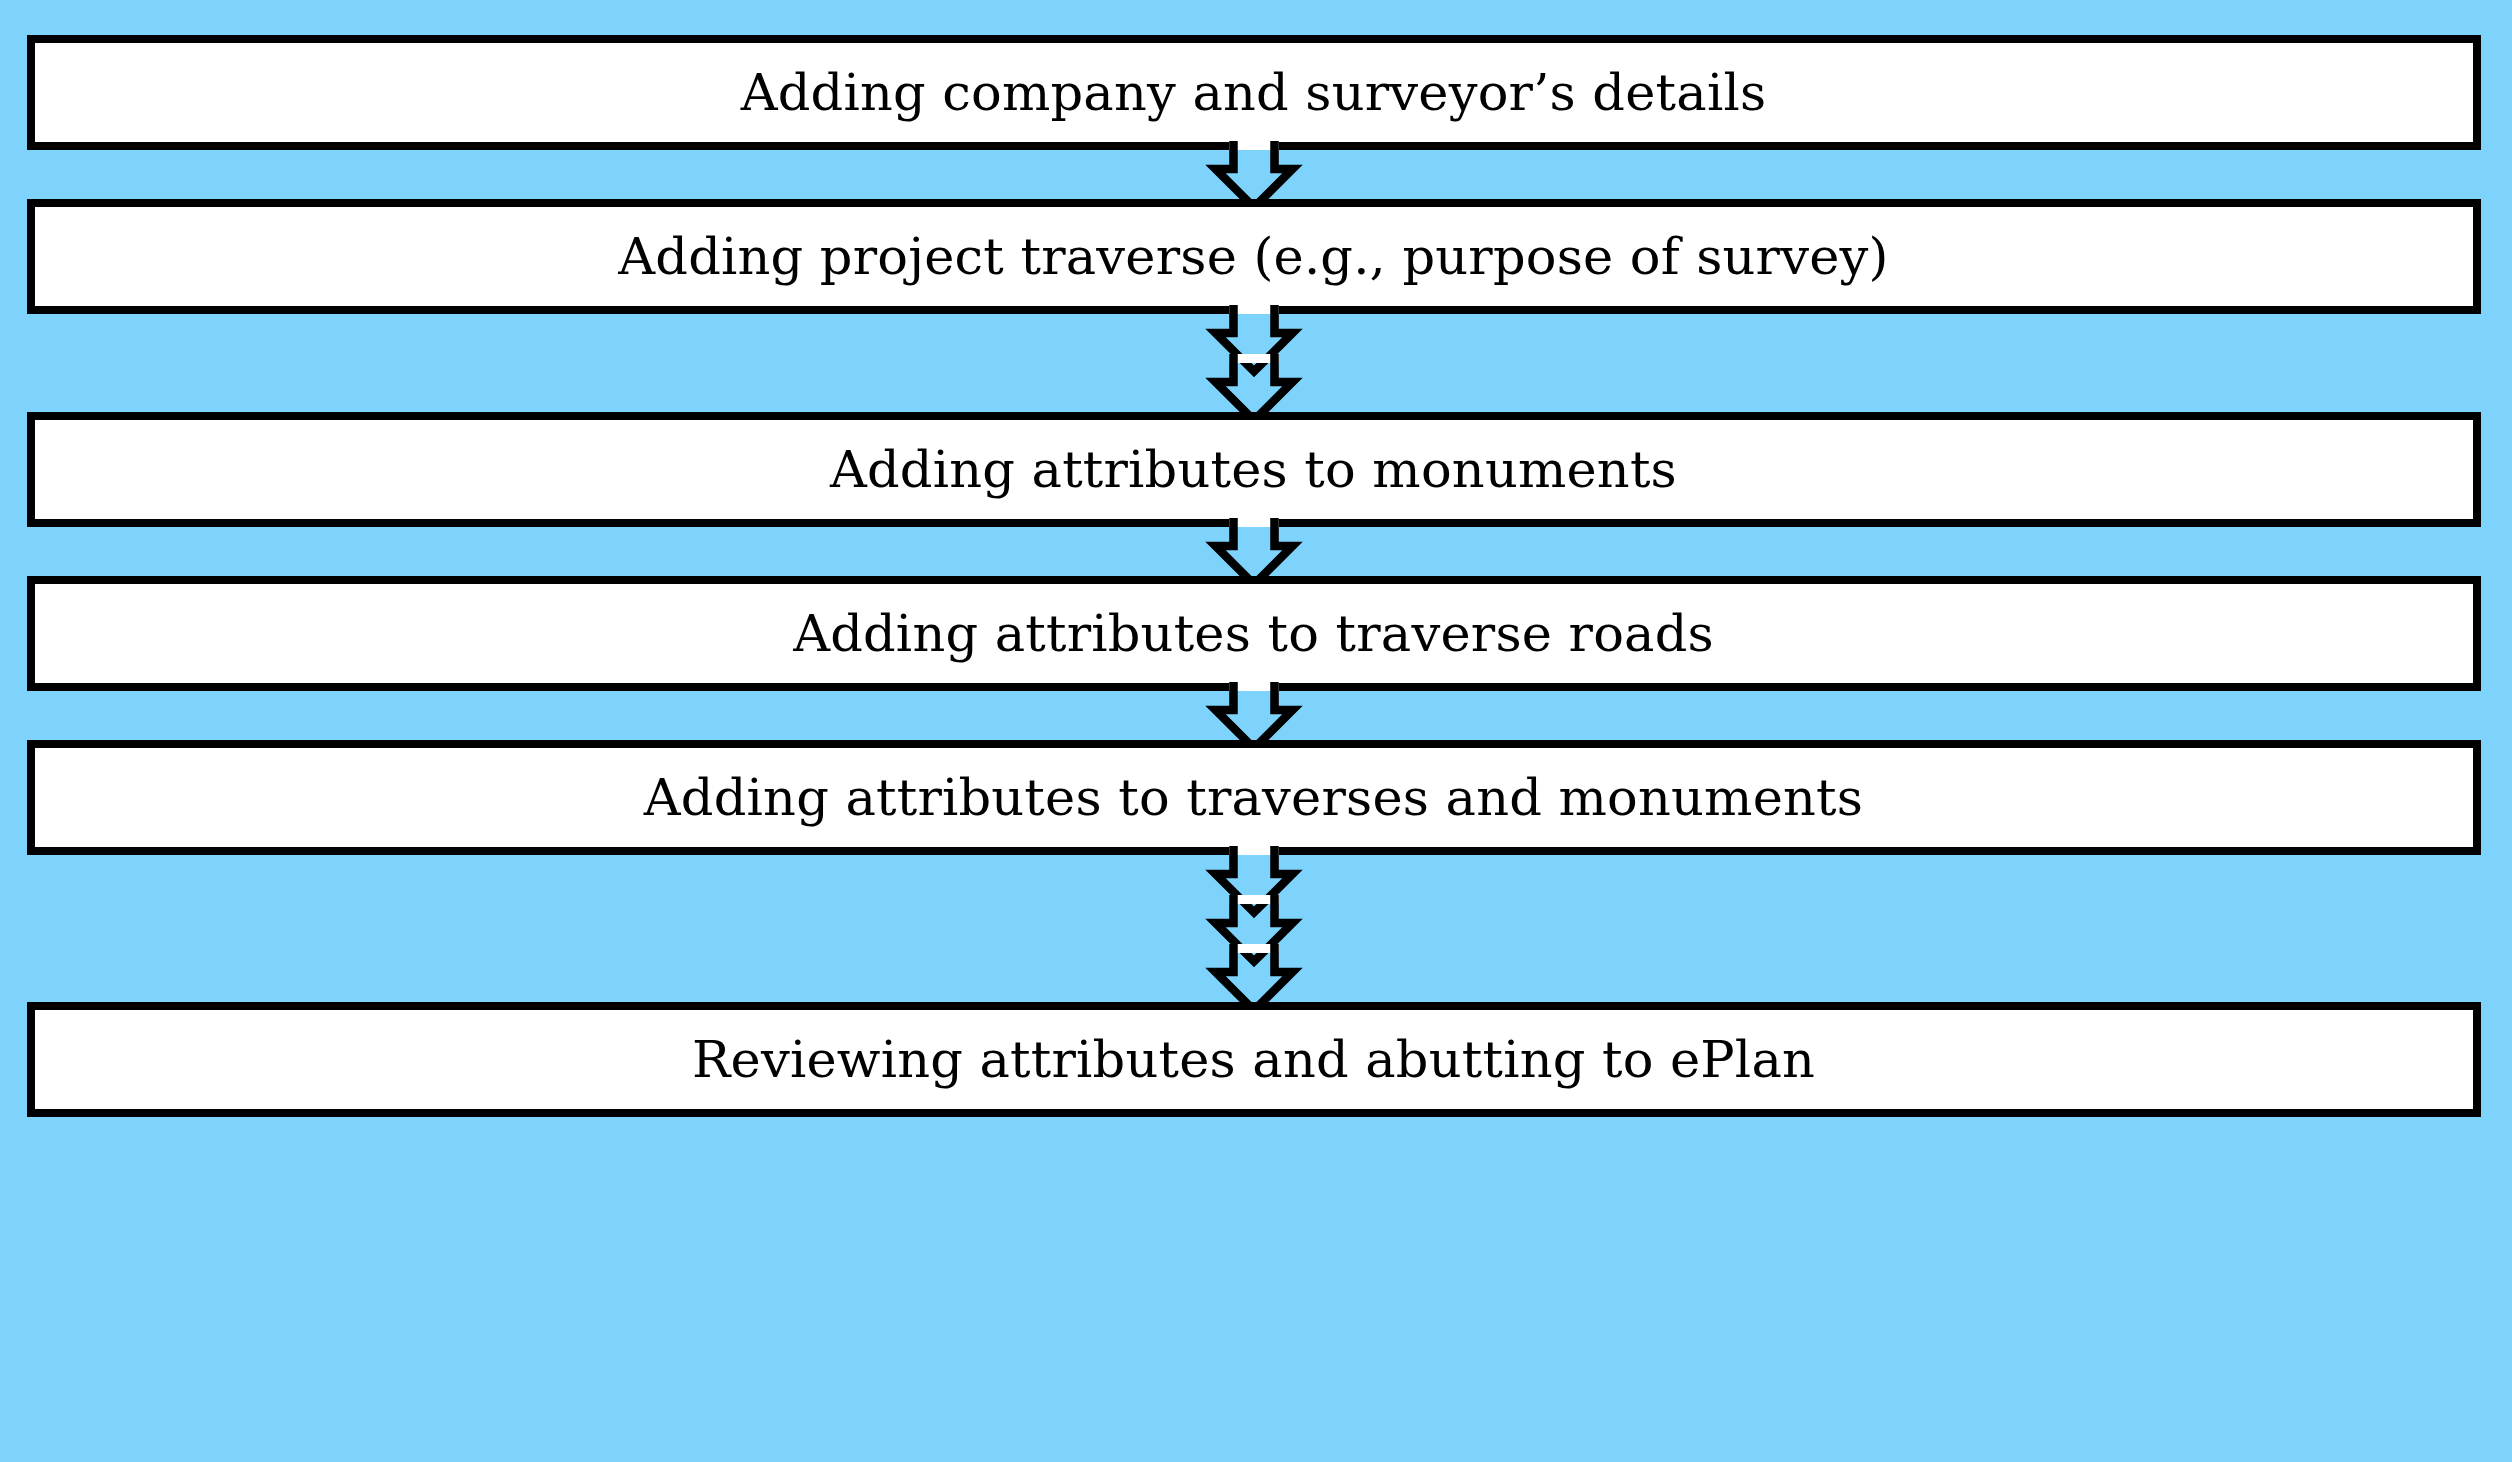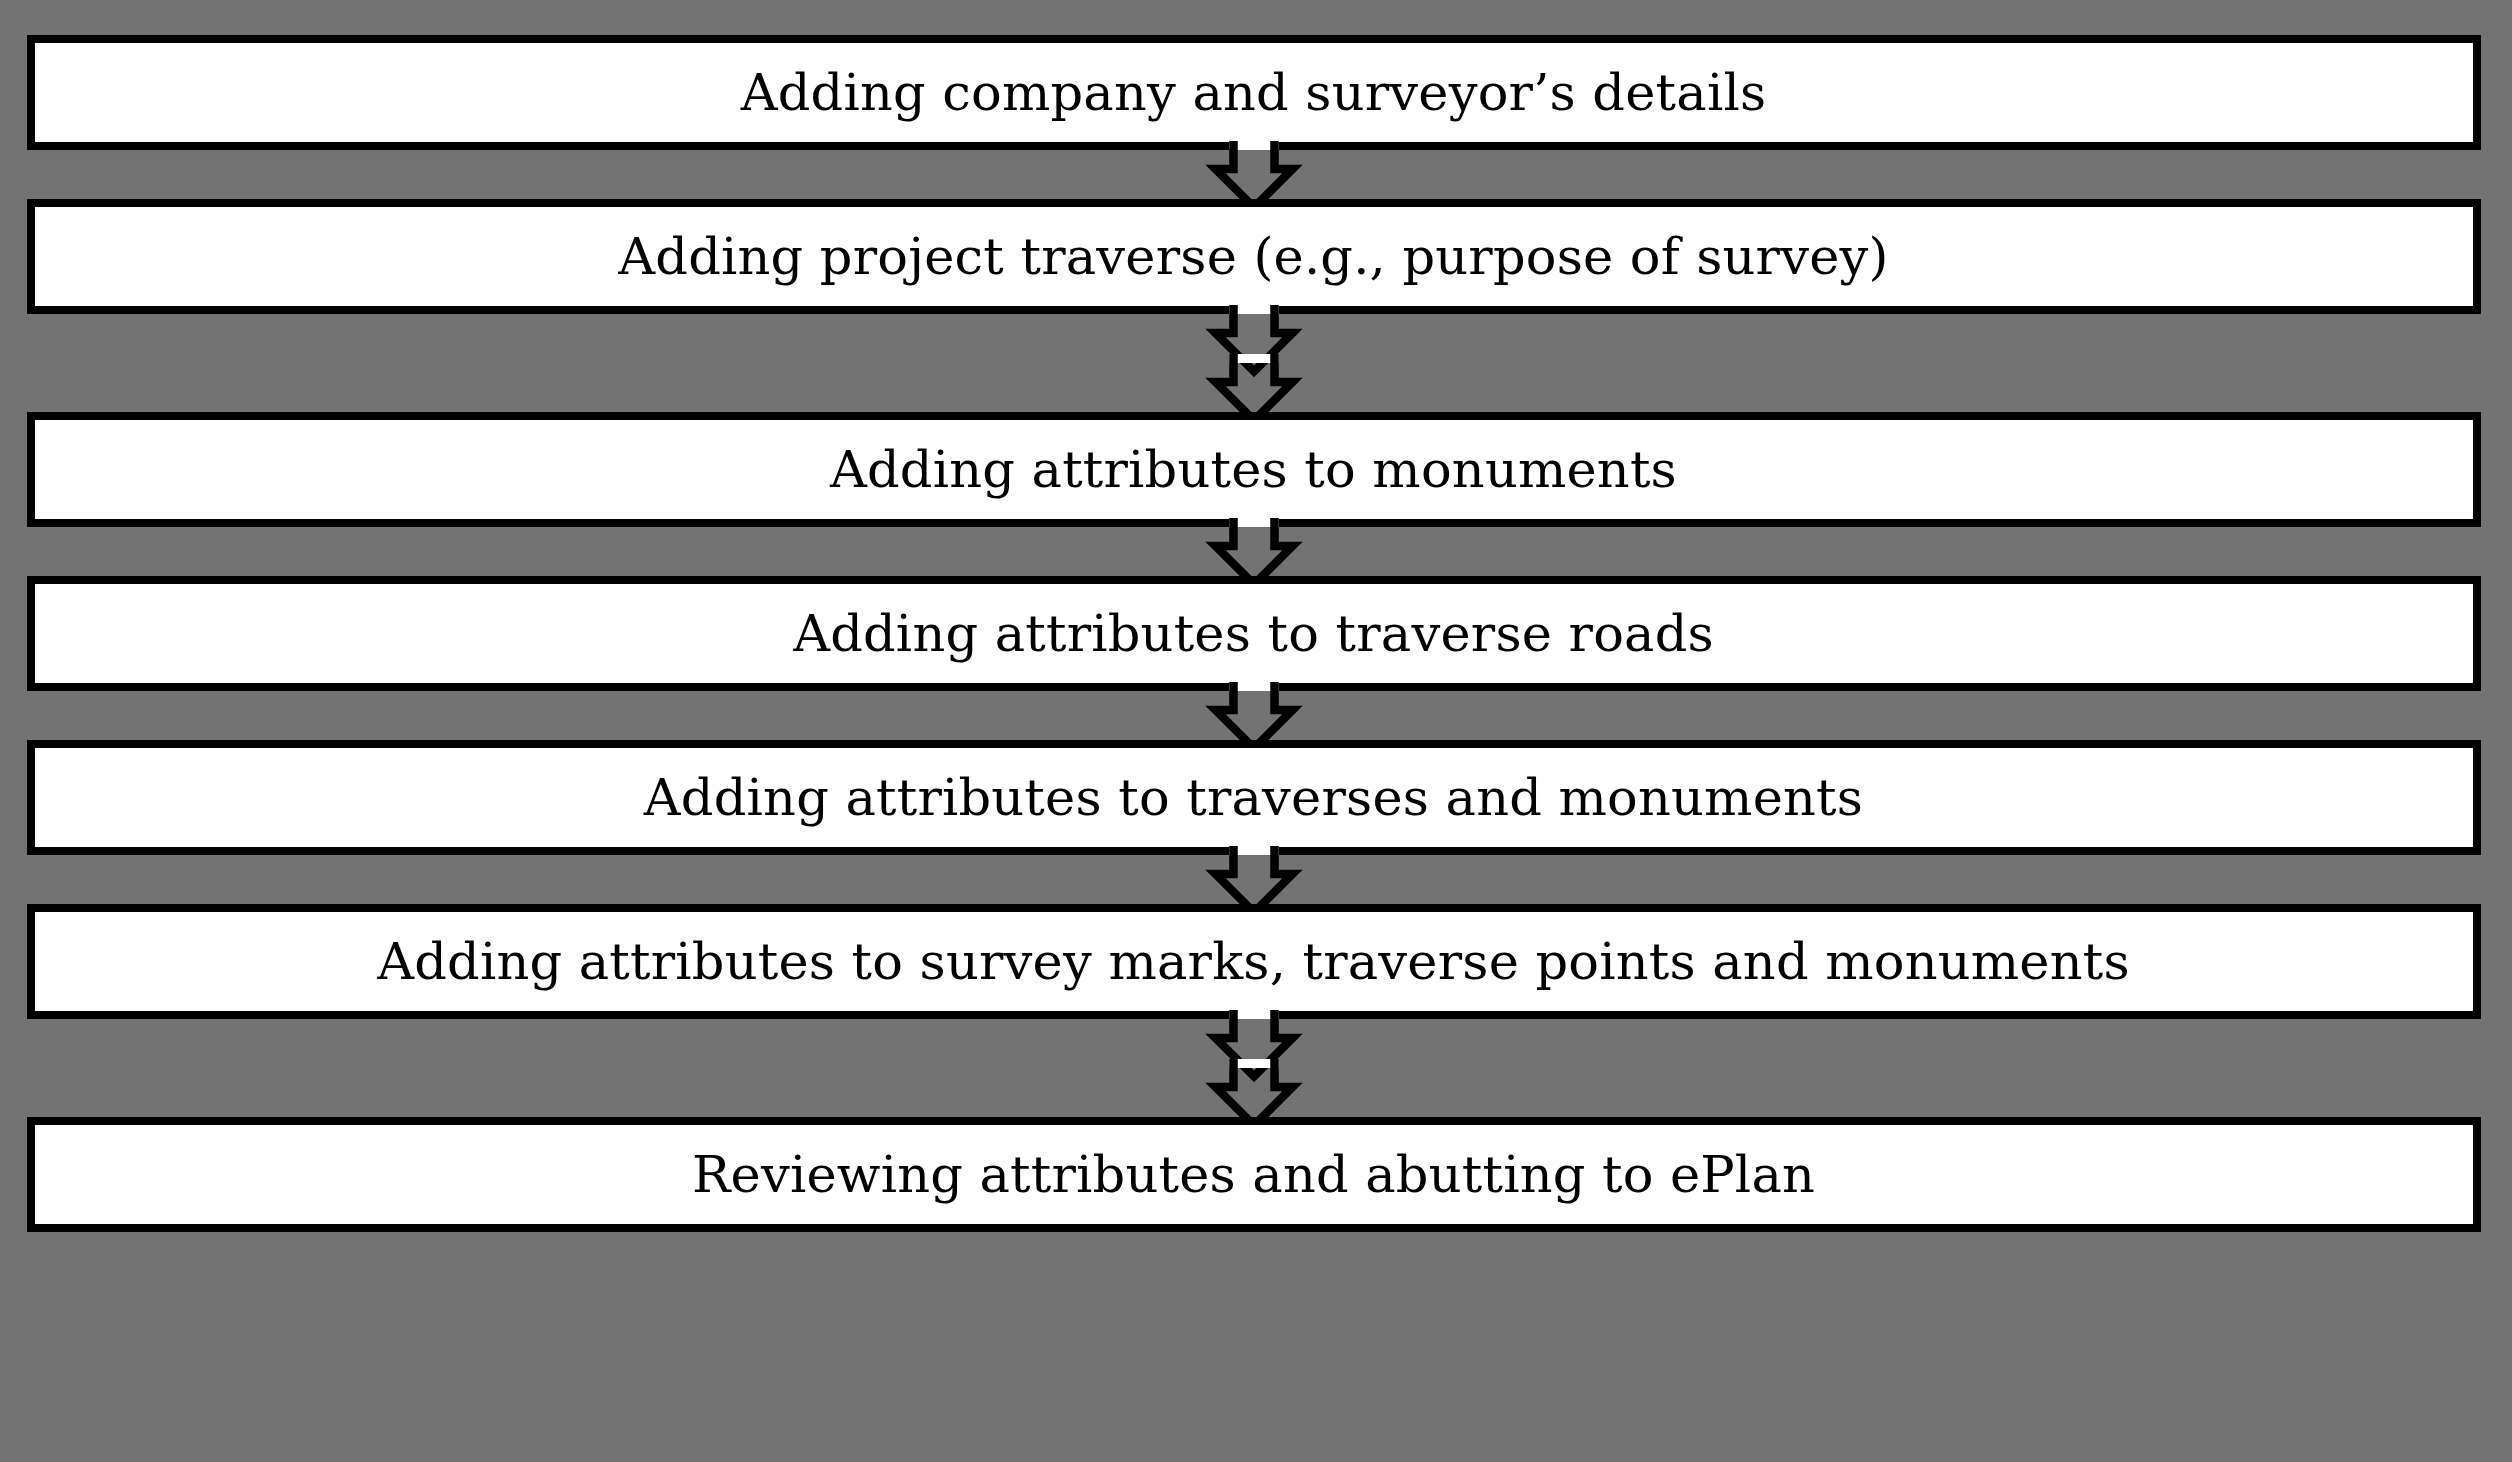--- a/index.html
+++ b/index.html
@@ -8,21 +8,21 @@
     padding: 0;
     background: #ffffff;
   }
   body {
     font-family: "DejaVu Serif", "Liberation Serif", serif;
   }
   #flowchart-root {
     position: relative;
     width: 2512px;
     height: 1463px;
-    background: #737373;
+    background: #7dd3fc;
     overflow: hidden;
   }
   .flow-stack {
     position: absolute;
     left: 26.5px;
     top: 35px;
     width: 2454px;
   }
   .flow-step {
     position: relative;
@@ -106,23 +106,20 @@
       </div>
       <div class="flow-connector"><div class="notch-top"></div><span><svg viewBox="0 0 200 87" preserveAspectRatio="none" aria-hidden="true">
             <path d="M 71 0 L 71 28 L 43 28 L 100 85 L 157 28 L 129 28 L 129 0 L 119 0 L 119 38 L 133 38 L 100 71 L 67 38 L 81 38 L 81 0 Z" fill="#000000" stroke="none"></path>
           </svg></span></div>
       <div class="flow-step">
         <div class="flow-step-label">Adding attributes to traverses and monuments</div>
       </div>
       <div class="flow-connector"><div class="notch-top"></div><span><svg viewBox="0 0 200 87" preserveAspectRatio="none" aria-hidden="true">
             <path d="M 71 0 L 71 28 L 43 28 L 100 85 L 157 28 L 129 28 L 129 0 L 119 0 L 119 38 L 133 38 L 100 71 L 67 38 L 81 38 L 81 0 Z" fill="#000000" stroke="none"></path>
           </svg></span></div>
-      <div class="flow-step">
-        <div class="flow-step-label">Adding attributes to survey marks, traverse points and monuments</div>
-      </div>
       <div class="flow-connector"><div class="notch-top"></div><span><svg viewBox="0 0 200 87" preserveAspectRatio="none" aria-hidden="true">
             <path d="M 71 0 L 71 28 L 43 28 L 100 85 L 157 28 L 129 28 L 129 0 L 119 0 L 119 38 L 133 38 L 100 71 L 67 38 L 81 38 L 81 0 Z" fill="#000000" stroke="none"></path>
           </svg></span></div>
       <div class="flow-connector"><div class="notch-top"></div><span><svg viewBox="0 0 200 87" preserveAspectRatio="none" aria-hidden="true">
             <path d="M 71 0 L 71 28 L 43 28 L 100 85 L 157 28 L 129 28 L 129 0 L 119 0 L 119 38 L 133 38 L 100 71 L 67 38 L 81 38 L 81 0 Z" fill="#000000" stroke="none"></path>
           </svg></span></div>
       <div class="flow-step">
         <div class="flow-step-label">Reviewing attributes and abutting to ePlan</div>
       </div>
     </div>

